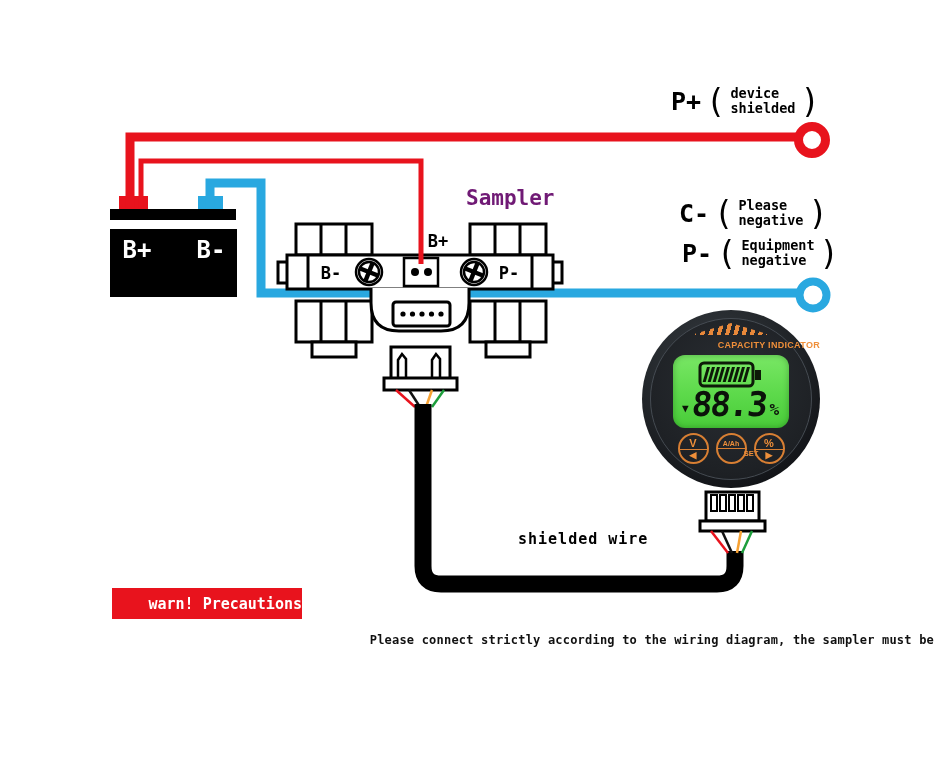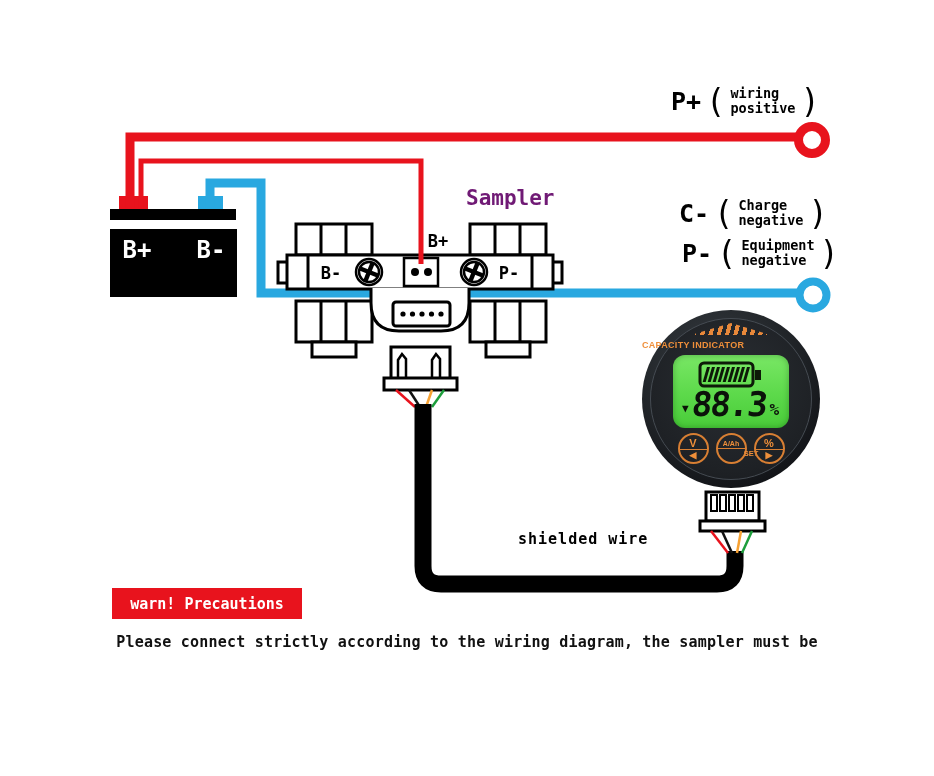--- a/index.html
+++ b/index.html
@@ -10,33 +10,33 @@
 
   
   .termlabel{display:flex;align-items:center;gap:5px;color:#000;}
   .termlabel .tag{font-size:25px;font-weight:700;}
   .termlabel .paren{font-size:32px;font-weight:400;transform:scaleY(1.05);}
   .termlabel .desc{font-size:13.5px;font-weight:700;line-height:15px;white-space:nowrap;}
 
   .sampler-title{font-size:21px;font-weight:700;color:#701a75;}
   .shielded{font-size:15px;font-weight:700;color:#000;letter-spacing:1px;}
 
-  .warnbox{width:190px;height:31px;background:#e8131d;display:flex;align-items:center;justify-content:center;}
+  .warnbox{width:190px;height:31px;background:#e8131d;display:flex;align-items:center;justify-content:flex-end;}
   .warnbox span{color:#fff;font-size:15px;font-weight:700;}
-  .note{left:0;width:934px;text-align:center;font-size:15px;font-weight:700;color:#111;letter-spacing:0.2px;}
+  .note{left:0;width:934px;text-align:right;font-size:12px;font-weight:700;color:#111;letter-spacing:0.2px;}
 
   
   .gauge{left:642px;top:310px;width:178px;height:178px;border-radius:50%;
          background:radial-gradient(circle at 40% 30%, #363b41 0%, #24282c 42%, #14161a 75%, #050607 100%);}
   .gauge-face{position:absolute;left:8px;top:8px;right:8px;bottom:8px;border-radius:50%;
          border:1px solid #454b52;background:radial-gradient(circle at 50% 40%, #2a2e33 0%, #1e2125 70%, #17191d 100%);}
   .hatch{position:absolute;left:50%;top:13px;transform:translateX(-50%);width:72px;height:12px;
          background:repeating-linear-gradient(105deg,#e8883a 0 4px,transparent 4px 8px);
          clip-path:polygon(0 90%,50% 0,100% 90%,100% 100%,0 100%);}
-  .gauge-title{position:absolute;left:0;right:0;top:30px;text-align:left;
+  .gauge-title{position:absolute;left:0;right:0;top:30px;text-align:right;
          font-family:"Liberation Sans",sans-serif;font-size:9px;font-weight:700;color:#ef8f3a;letter-spacing:0.3px;}
   .lcd{position:absolute;left:31px;top:45px;width:116px;height:73px;border-radius:12px;
          background:linear-gradient(180deg,#79e765 0%,#5cd94a 55%,#49cc39 100%);
          box-shadow:inset 0 0 6px rgba(0,60,0,.35);}
   .batt-icon{display:block;margin:6px auto 0;}
   .lcd-row{display:flex;align-items:flex-end;padding:0 7px;margin-top:-2px;}
   .lcd-tri{font-size:11px;color:#0c1408;margin:0 3px 7px 2px;line-height:11px;}
   .lcd-digits{font-family:"DejaVu Sans Mono",monospace;font-weight:700;font-size:34px;line-height:34px;
          color:#0b120a;transform:skewX(-6deg);letter-spacing:-2px;}
   .lcd-pct{font-size:16px;font-weight:700;color:#0b120a;margin:0 0 2px 4px;}
@@ -175,29 +175,29 @@
       <path d="M711 531 L728 553" stroke="#e8131d"></path>
       <path d="M722 531 L732 553" stroke="#111"></path>
       <path d="M741 531 L737 553" stroke="#f7a233"></path>
       <path d="M752 531 L742 553" stroke="#1d9e3c"></path>
     </g>
   </svg>
 
   <div class="abs termlabel" style="left:671px;top:82px;">
     <span class="tag">P+</span>
     <span class="paren">(</span>
-    <span class="desc"><span>wiring</span><br>
-      <span>positive</span></span>
+    <span class="desc"><span>device</span><br>
+      <span>shielded</span></span>
     <span class="paren">)</span>
   </div>
 
   <div class="abs termlabel" style="left:679px;top:194px;">
     <span class="tag">C-</span>
     <span class="paren">(</span>
-    <span class="desc"><span>Charge</span><br>
+    <span class="desc"><span>Please</span><br>
       <span>negative</span></span>
     <span class="paren">)</span>
   </div>
 
   <div class="abs termlabel" style="left:682px;top:234px;">
     <span class="tag">P-</span>
     <span class="paren">(</span>
     <span class="desc"><span>Equipment</span><br>
       <span>negative</span></span>
     <span class="paren">)</span>

